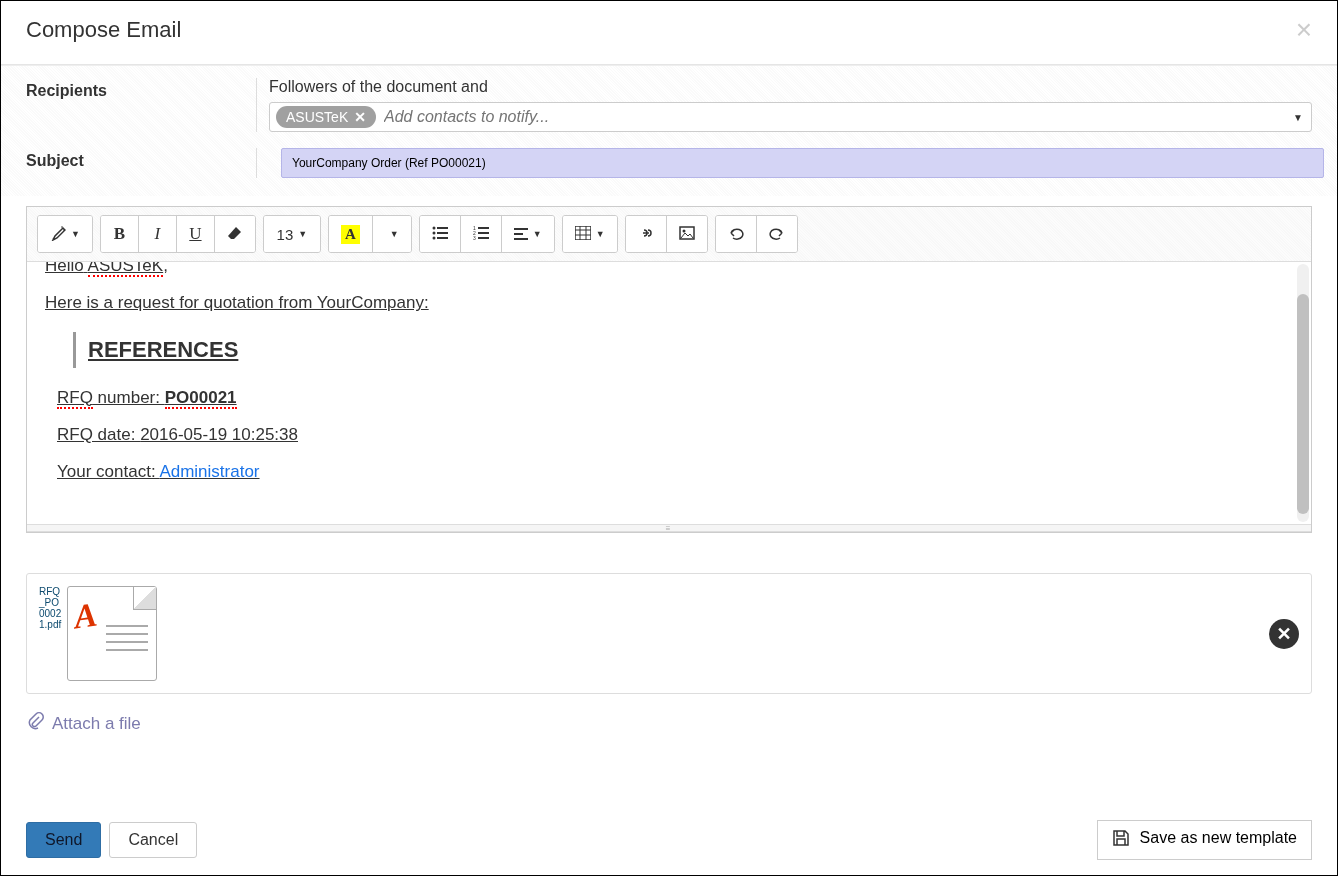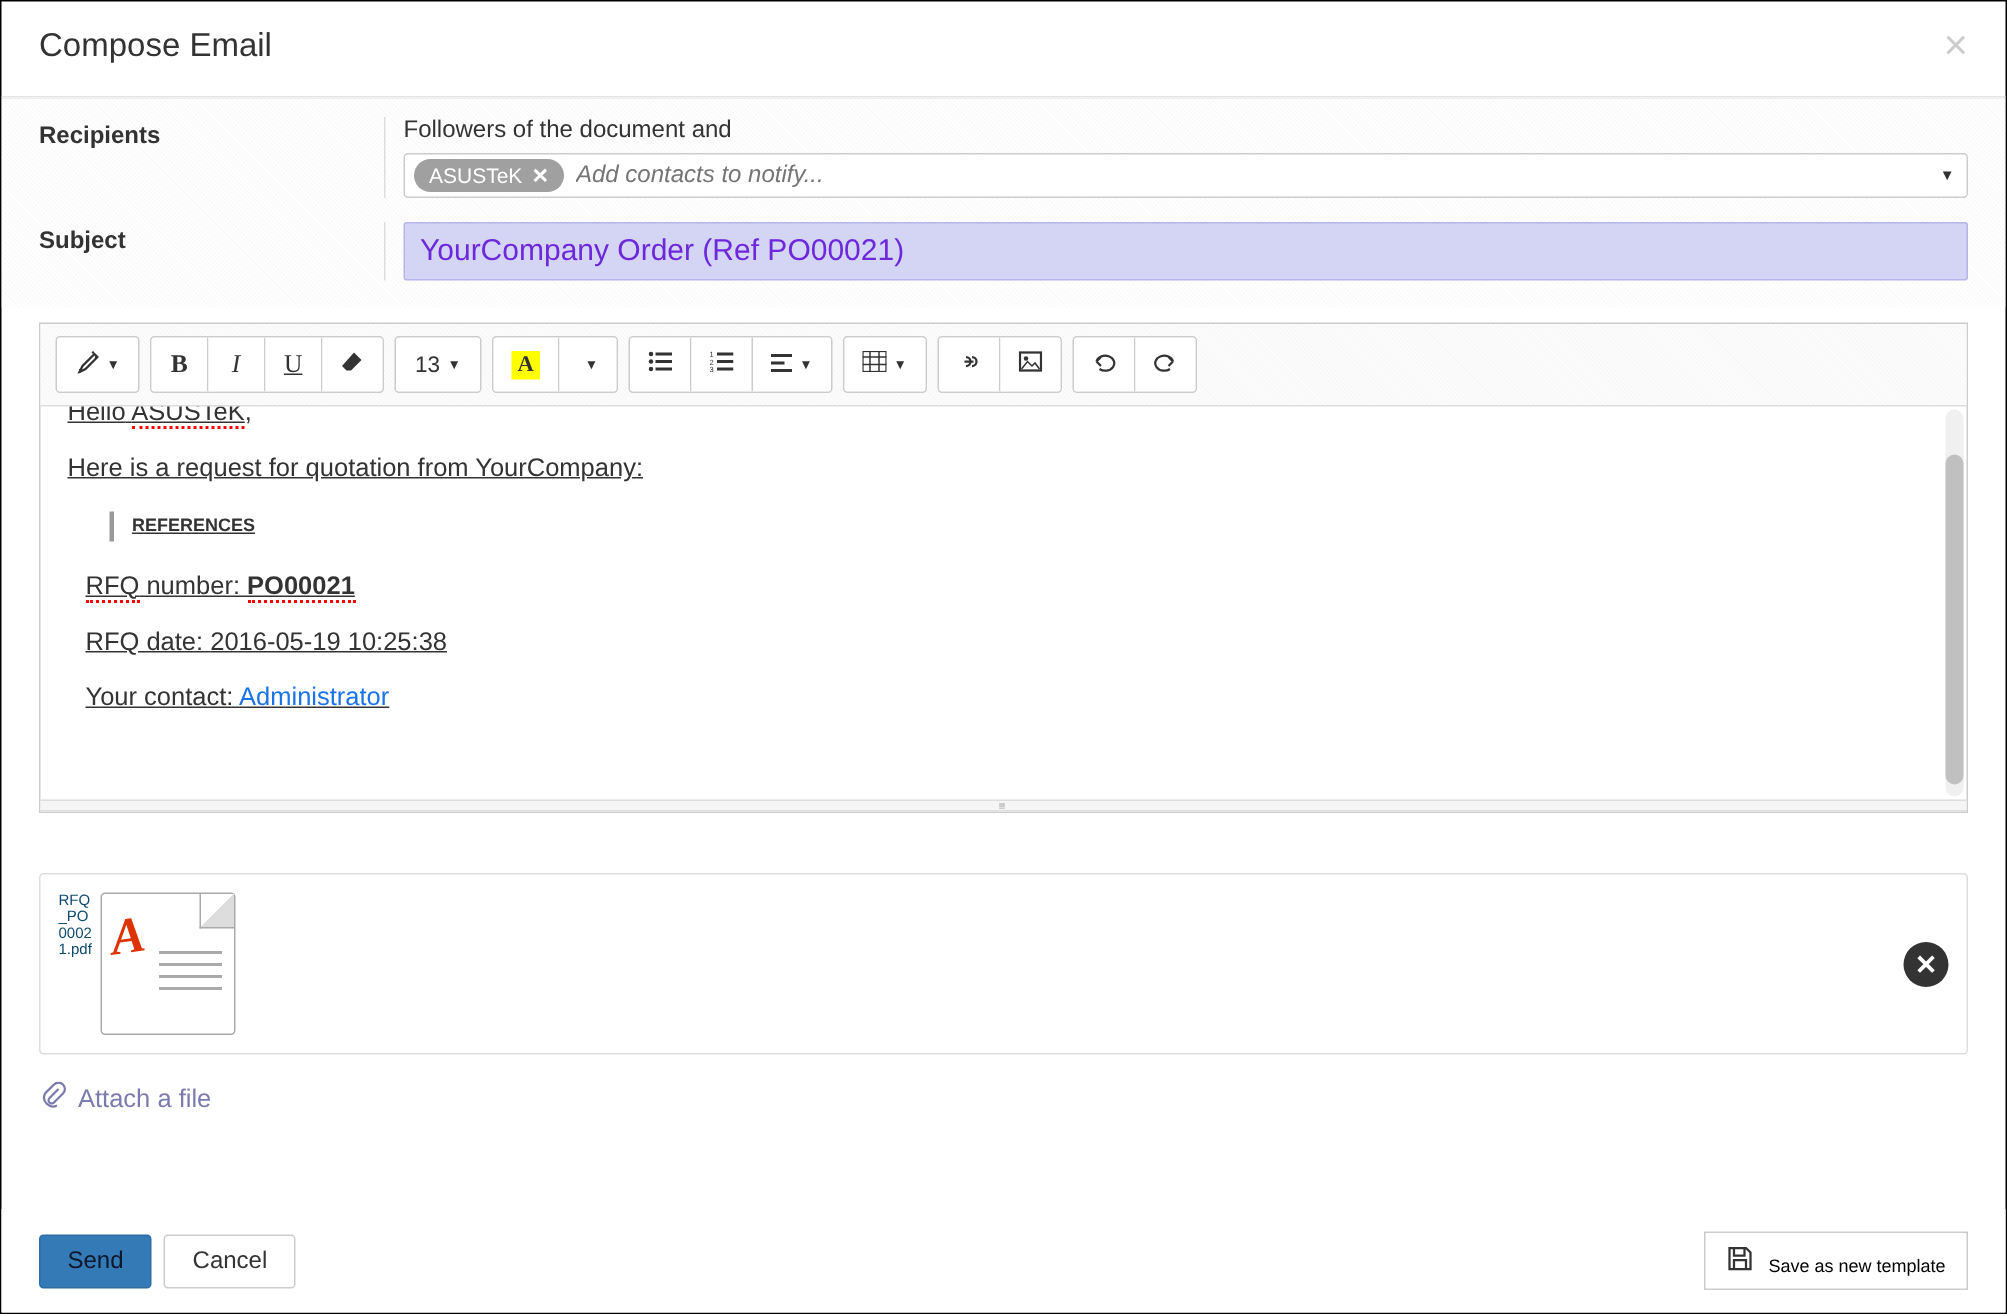--- a/index.html
+++ b/index.html
@@ -13,33 +13,33 @@
 .form-row { display: flex; align-items: flex-start; padding: 8px 0; }
 .form-row:first-child { padding-top: 12px; }
 .form-label { width: 230px; font-weight: 700; font-size: 16px; color: #333; padding-top: 4px; flex-shrink: 0; }
 .form-field { flex: 1; border-left: 1px solid #ddd; padding-left: 12px; }
 .followers-text { color: #333; font-size: 16px; margin-bottom: 6px; }
 .tag-input-wrap { display: flex; align-items: center; border: 1px solid #ccc; border-radius: 3px; padding: 3px 6px; background: #fff; position: relative; }
 .tag { background: #A0A0A0; color: #fff; padding: 3px 10px; border-radius: 12px; font-size: 14px; display: inline-flex; align-items: center; gap: 6px; margin-right: 8px; }
 .tag-remove { font-weight: bold; cursor: pointer; }
 .tag-input { border: none; outline: none; font-size: 16px; font-style: italic; color: #999; flex: 1; background: transparent; }
 .dropdown-arrow { position: absolute; right: 8px; font-size: 10px; color: #333; cursor: pointer; }
-.subject-input { width: 100%; border: 1px solid #b5b5e8; background: #d4d4f5; padding: 7px 10px; font-size: 20px; color: #6d28d9; border-radius: 2px; }
+.subject-input { width: 100%; border: 1px solid #b5b5e8; background: #d4d4f5; padding: 7px 10px; font-size: 12px; color: #000000; border-radius: 2px; margin-left: 12px; }
 .editor-container { margin: 10px 25px 0 25px; border: 1px solid #ccc; background: #fff; }
 .toolbar { padding: 8px 10px; border-bottom: 1px solid #ddd; display: flex; gap: 7px; flex-wrap: wrap; background: repeating-linear-gradient(45deg, #f8f8f8, #f8f8f8 1px, #fcfcfc 1px, #fcfcfc 2px); }
 .tb-group { display: inline-flex; border: 1px solid #ccc; border-radius: 3px; background: #fff; overflow: hidden; }
 .tb-btn { padding: 7px 12px; background: #fff; border: none; border-right: 1px solid #ccc; cursor: pointer; display: flex; align-items: center; justify-content: center; min-width: 38px; height: 36px; font-size: 15px; color: #333; }
 .tb-btn:last-child { border-right: none; }
 .tb-caret { font-size: 9px; margin-left: 5px; }
 .fc-yellow { background: #ffff00; padding: 1px 4px; font-weight: bold; font-family: serif; }
 .editor-body { padding: 0 18px 18px 18px; height: 262px; overflow-y: auto; font-size: 17px; line-height: 1.6; position: relative; text-decoration: underline; }
 .editor-body p { margin: 10px 0; }
 .red-underline { border-bottom: 2px dotted red; }
 .refs-block { border-left: 3px solid #999; padding-left: 12px; margin: 16px 0 16px 28px; }
-.refs-block h4 { font-weight: 700; font-size: 12px; }
+.refs-block h4 { font-weight: 700; font-size: 22px; }
 .contact-link { color: #1a73e8; text-decoration: none; }
 .resize-handle { height: 8px; background: #f5f5f5; border-top: 1px solid #ddd; border-bottom: 1px solid #ddd; text-align: center; font-size: 8px; color: #aaa; letter-spacing: 2px; line-height: 8px; cursor: ns-resize; }
 .lower-section { padding: 40px 25px 10px 25px; display: flex; gap: 20px; }
 .attachment-area { flex: 1; }
 .attachment-card { border: 1px solid #ddd; border-radius: 3px; padding: 12px; display: flex; align-items: flex-start; gap: 4px; position: relative; }
 .attachment-name { color: #0c4a6e; font-size: 10px; width: 24px; word-break: break-all; }
 .pdf-icon { width: 90px; height: 95px; background: #fff; border: 1px solid #aaa; border-radius: 3px 3px 3px 3px; position: relative; }
 .pdf-icon::before { content: ""; position: absolute; top: 0; right: 0; width: 22px; height: 22px; background: linear-gradient(135deg, #fff 50%, #ddd 50%); border-left: 1px solid #aaa; border-bottom: 1px solid #aaa; }
 .pdf-mark { position: absolute; top: 10px; left: 6px; color: #d30; font-size: 34px; font-weight: bold; font-style: italic; transform: rotate(-8deg); font-family: cursive; }
 .pdf-lines { position: absolute; top: 32px; right: 8px; width: 42px; }
@@ -51,21 +51,21 @@
 .template-select-wrap { flex: 1; display: flex; gap: 6px; align-items: flex-start; }
 .template-select { flex: 1; border: 1px solid #ccc; padding: 5px 8px; font-size: 17px; border-radius: 2px; background: #fff; appearance: none; position: relative; }
 .template-select-box { position: relative; flex: 1; }
 .template-select-box::after { content: "▼"; position: absolute; right: 8px; top: 8px; font-size: 9px; pointer-events: none; }
 .ext-link { color: #7c7bad; font-size: 17px; cursor: pointer; padding-top: 4px; }
 .modal-footer { position: absolute; bottom: 0; left: 0; right: 0; padding: 15px 25px; display: flex; justify-content: space-between; align-items: center; background: #fff; border-top: 0; }
 .footer-left { display: flex; gap: 8px; }
 .btn { padding: 8px 18px; border-radius: 3px; font-size: 16px; cursor: pointer; border: 1px solid transparent; }
 .btn-primary { background: #337ab7; color: #0f172a; border-color: #2e6da4; }
 .btn-default { background: #fff; color: #333; border-color: #ccc; }
-.btn-template { background: #fff; border: 1px solid #ccc; padding: 8px 14px; display: flex; align-items: flex-end; gap: 10px; font-size: 12px; }
+.btn-template { background: #fff; border: 1px solid #ccc; padding: 8px 14px; display: flex; align-items: flex-start; gap: 10px; font-size: 16px; }
 .scroll-track { position: absolute; right: 2px; top: 2px; bottom: 2px; width: 12px; background: #f0f0f0; border-radius: 6px; }
 .scroll-thumb { position: absolute; right: 0; width: 12px; background: #c0c0c0; border-radius: 6px; }
 </style>
 </head>
 <body>
 
 <div class="modal">
   <div class="modal-header">
     <h3 class="modal-title">Compose Email</h3>
     <span class="close-btn">×</span>

